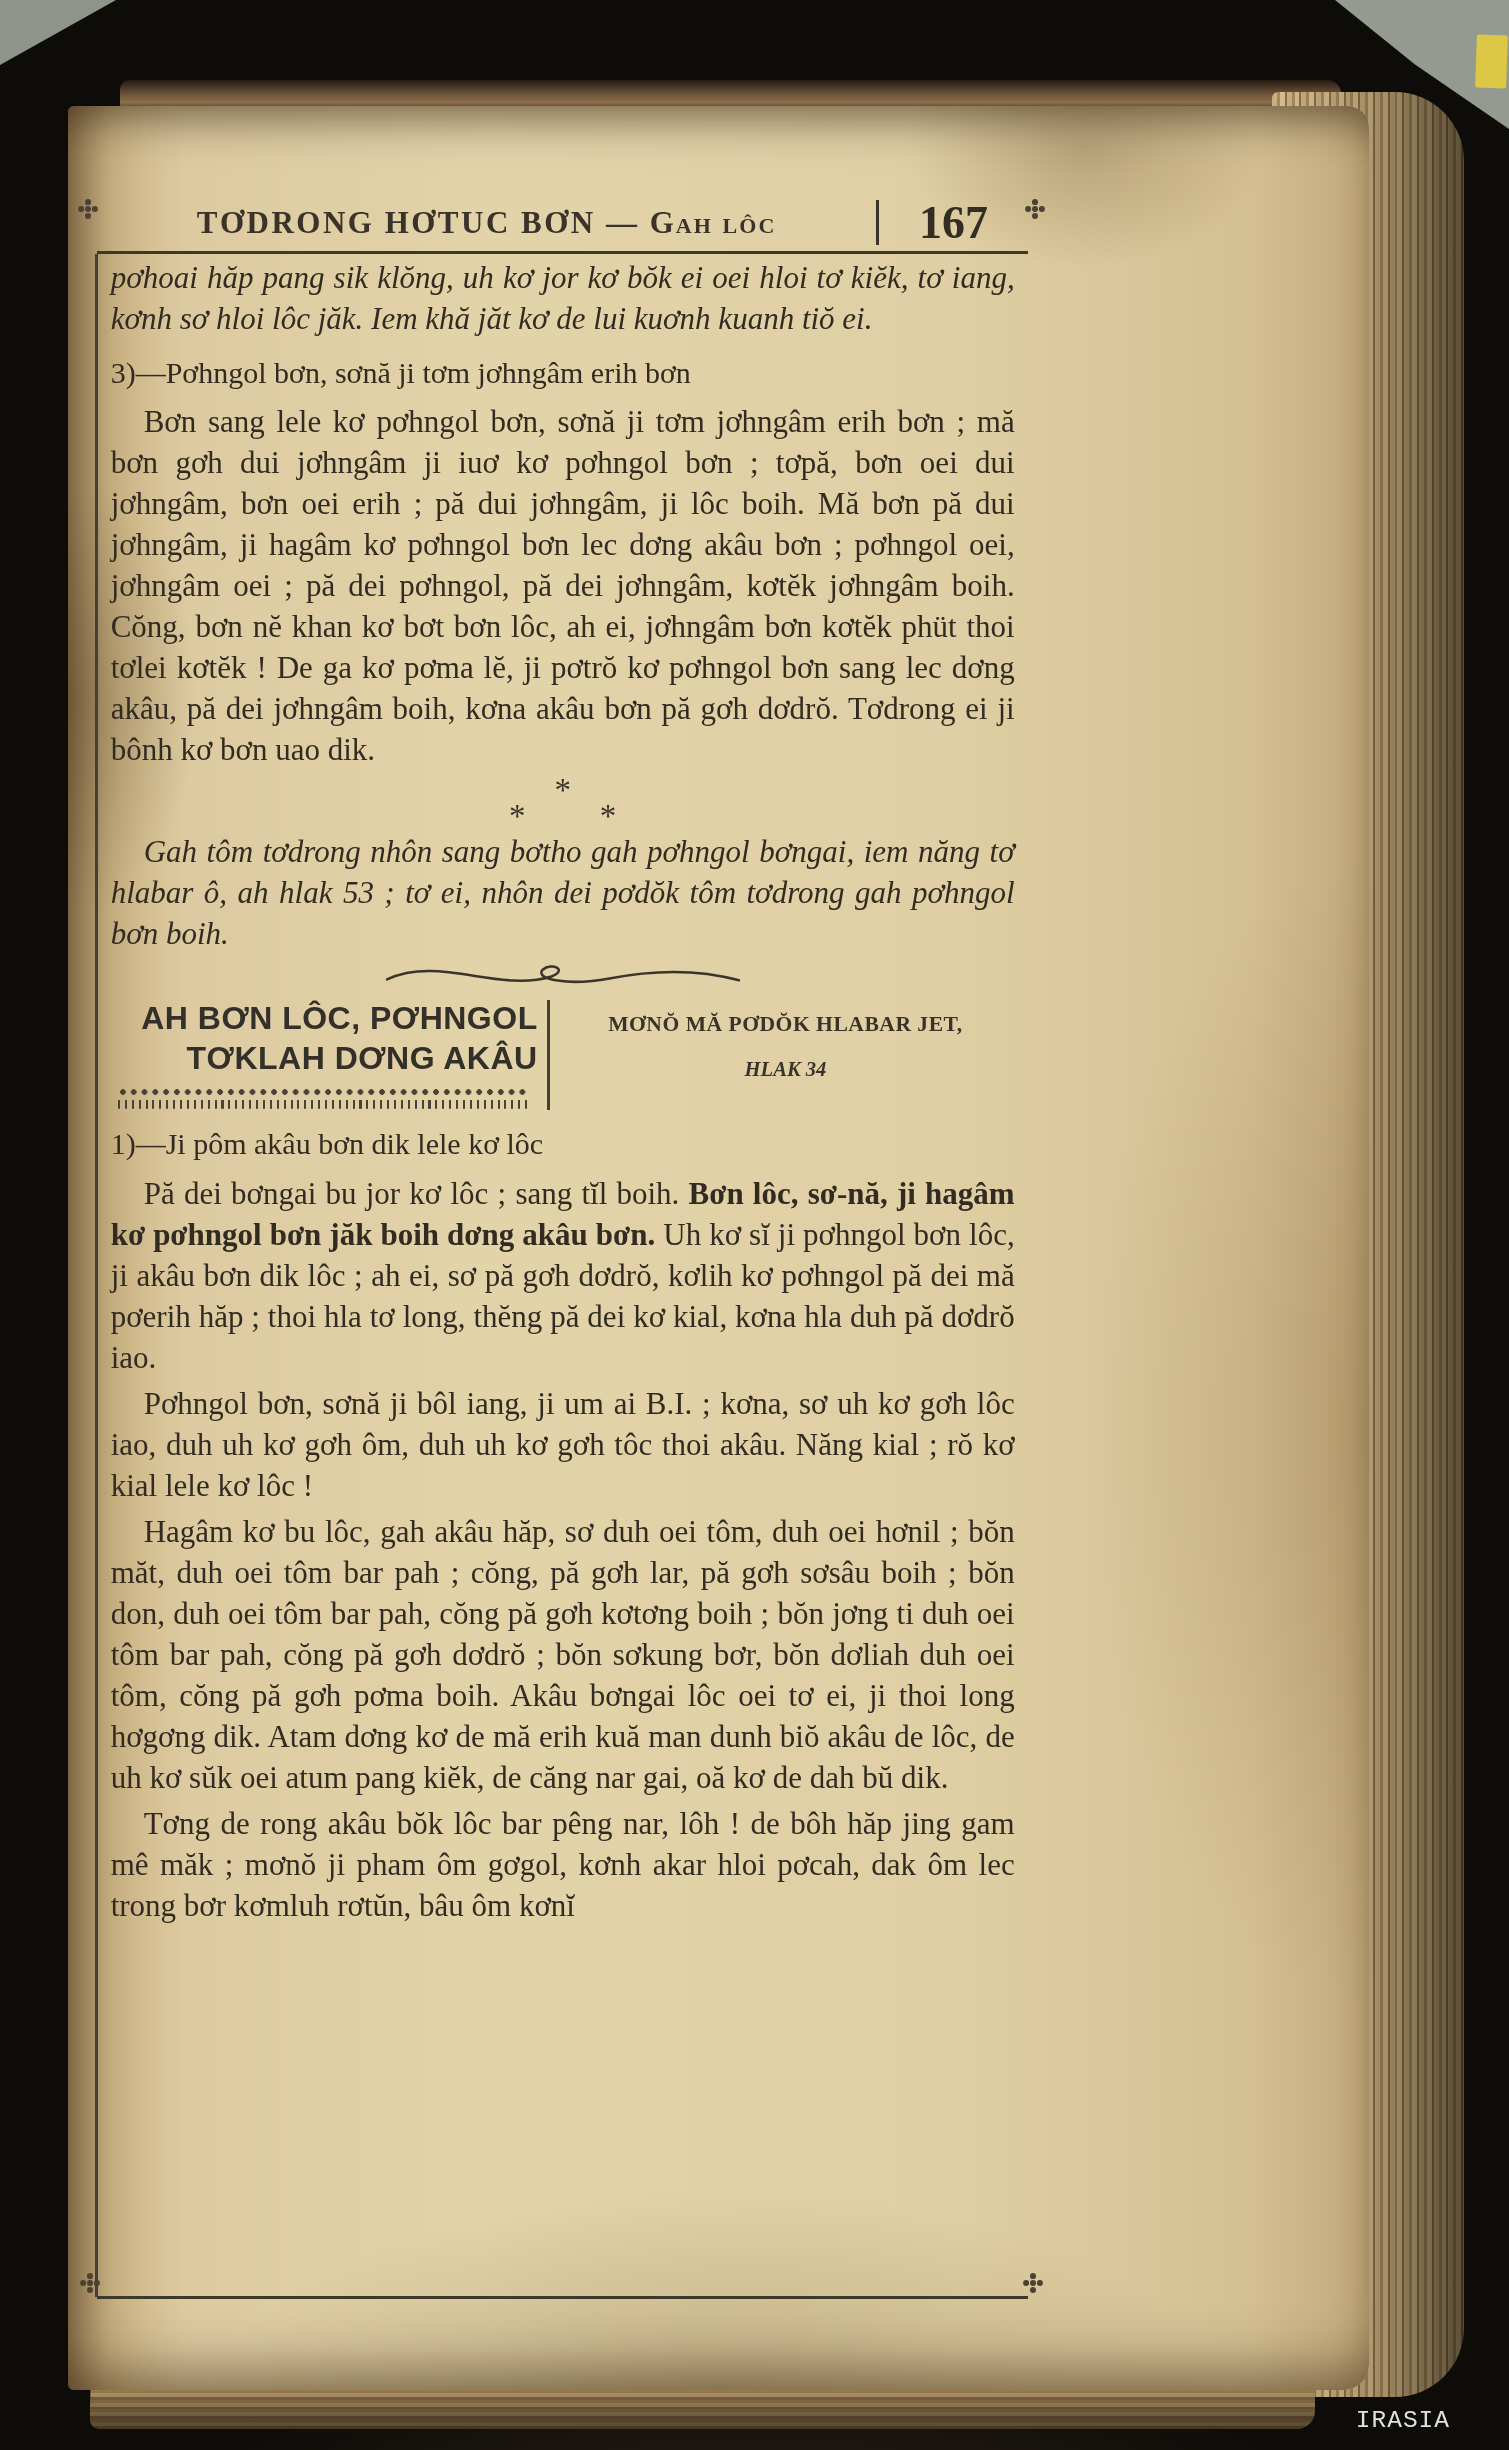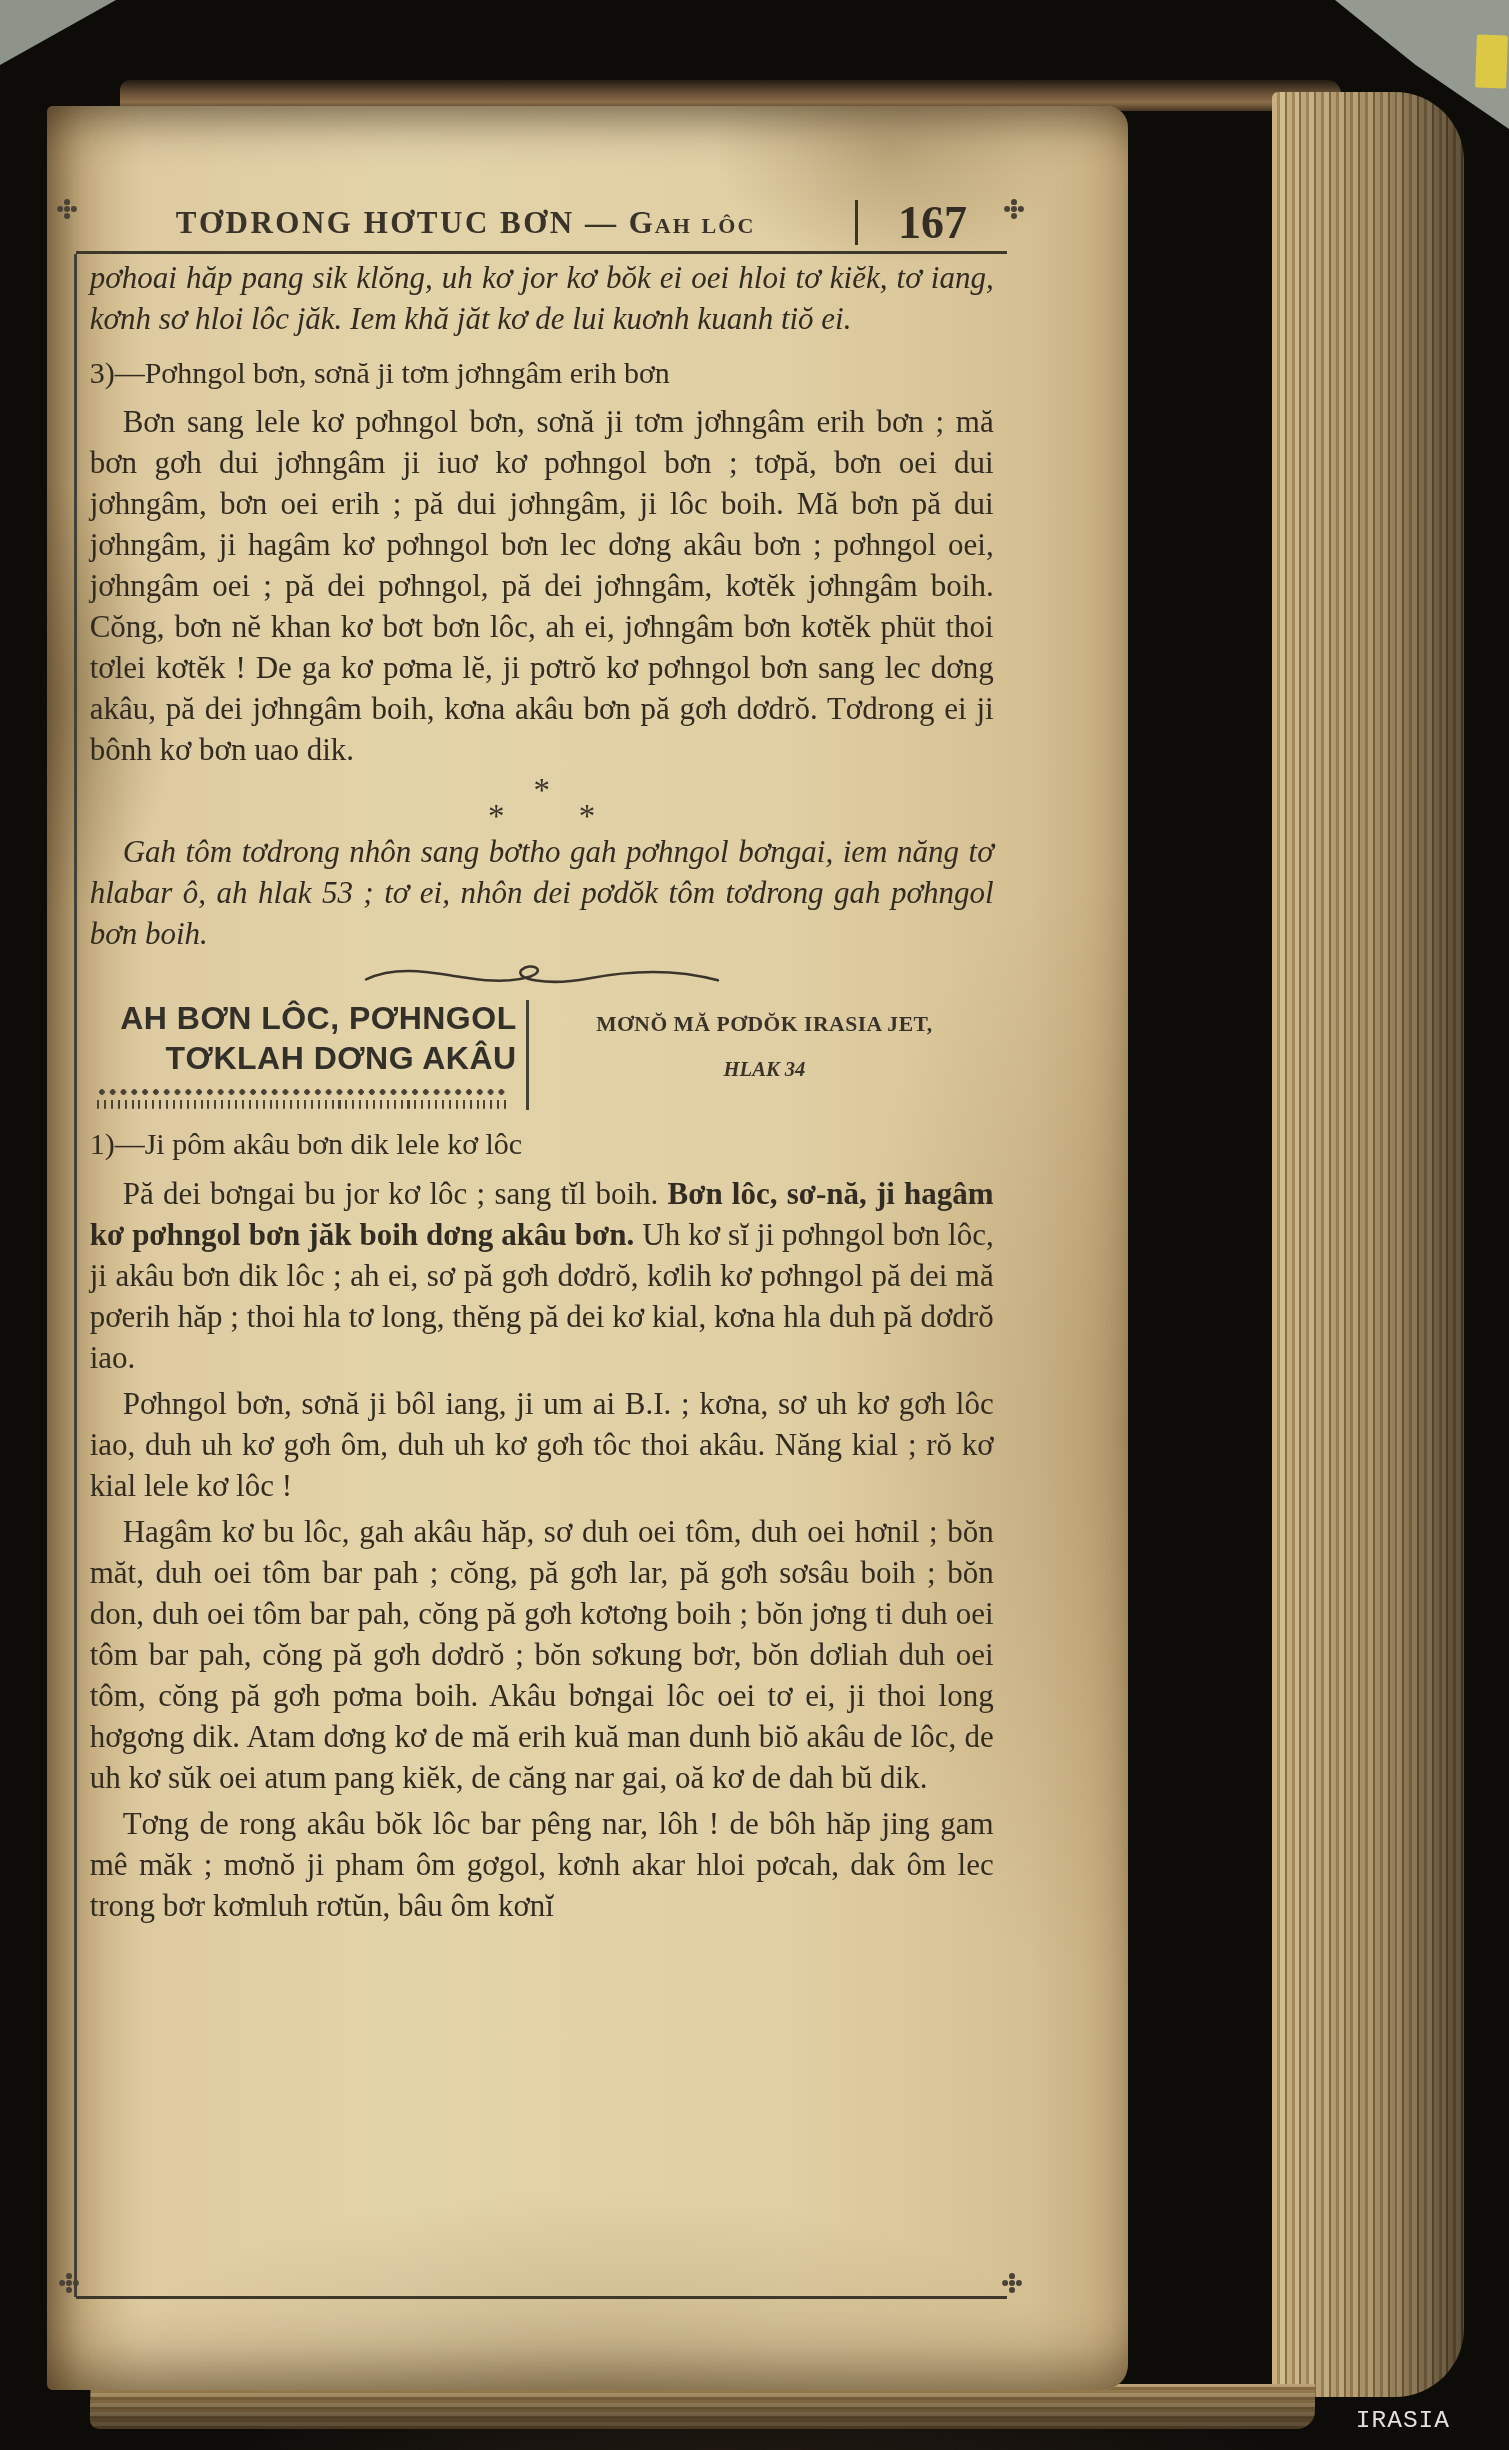--- a/index.html
+++ b/index.html
@@ -27,21 +27,21 @@
          background:
            linear-gradient(90deg,rgba(0,0,0,0) 0%,rgba(45,28,10,.25) 55%,rgba(18,10,4,.62) 100%),
            repeating-linear-gradient(90deg,#c9b183 0 4.9px,#a88c5e 4.9px 7.8px,#d6c192 7.8px 12.7px,#8d7146 12.7px 14.7px),
            #b59a6c;}
   .page-edges-bottom{position:absolute;left:90px;top:2384px;width:1225px;height:45px;
          border-radius:0 0 17.6px 9.8px;transform:skewX(-1deg);
          background:
            linear-gradient(180deg,rgba(0,0,0,0),rgba(15,8,3,.55) 85%),
            repeating-linear-gradient(0deg,#8d7146 0 2.9px,#bda274 2.9px 6.9px,#a18553 6.9px 9.8px);}
   
-  .page{position:absolute;left:47px;top:106px;width:1081px;height:2284px;
+  .page{position:absolute;left:68px;top:106px;width:1301px;height:2284px;
         border-radius:5.9px 21.6px 25.5px 5.9px;
         background:
           radial-gradient(ellipse 255px 167px at 78% 2%, rgba(112,82,42,.30), transparent 70%),
           radial-gradient(ellipse 412px 804px at 101% 58%, rgba(120,90,45,.22), transparent 72%),
           radial-gradient(ellipse 186px 314px at 0% 26%, rgba(80,60,30,.30), transparent 70%),
           radial-gradient(ellipse 686px 294px at 50% 101%, rgba(105,78,40,.28), transparent 75%),
           linear-gradient(90deg,#b89c6e 0,#cdb585 3%,#ddcaa0 9%,#e3d3a9 32%,#e0cfa4 68%,#d4bf92 91%,#c2a97a 100%);
         box-shadow:
           inset 0 33px 45px -21.6px rgba(38,24,9,.55),
           inset 0 -45px 55px -25.5px rgba(58,38,14,.50),
@@ -145,21 +145,21 @@
         </div>
 
         <div class="chapter-box">
           <div class="cb-left">
             <div class="cb-title">AH BƠN LÔC, PƠHNGOL</div>
             <div class="cb-title">TƠKLAH DƠNG AKÂU</div>
             <div class="cb-band"></div>
           </div>
           <div class="cb-sep"></div>
           <div class="cb-right">
-            <div class="cb-r1">MƠNŎ MĂ PƠDŎK IRASIA JET,</div>
+            <div class="cb-r1">MƠNŎ MĂ PƠDŎK HLABAR JET,</div>
             <div class="cb-r2">HLAK 34</div>
           </div>
         </div>
 
         <div class="heading">1)—Ji pôm akâu bơn dik lele kơ lôc</div>
 
         <p class="indent"><span>Pă dei bơngai bu jor kơ lôc ; sang tĭl boih. </span><strong>Bơn lôc, sơ-nă, ji hagâm kơ pơhngol bơn jăk boih dơng akâu bơn.</strong><span> Uh kơ sĭ ji pơhngol bơn lôc, ji akâu bơn dik lôc ; ah ei, sơ pă gơh dơdrŏ, kơlih kơ pơhngol pă dei mă pơerih hăp ; thoi hla tơ long, thĕng pă dei kơ kial, kơna hla duh pă dơdrŏ iao.</span></p>
 
         <p class="indent">Pơhngol bơn, sơnă ji bôl iang, ji um ai B.I. ; kơna, sơ uh kơ gơh lôc iao, duh uh kơ gơh ôm, duh uh kơ gơh tôc thoi akâu. Năng kial ; rŏ kơ kial lele kơ lôc !</p>
 

